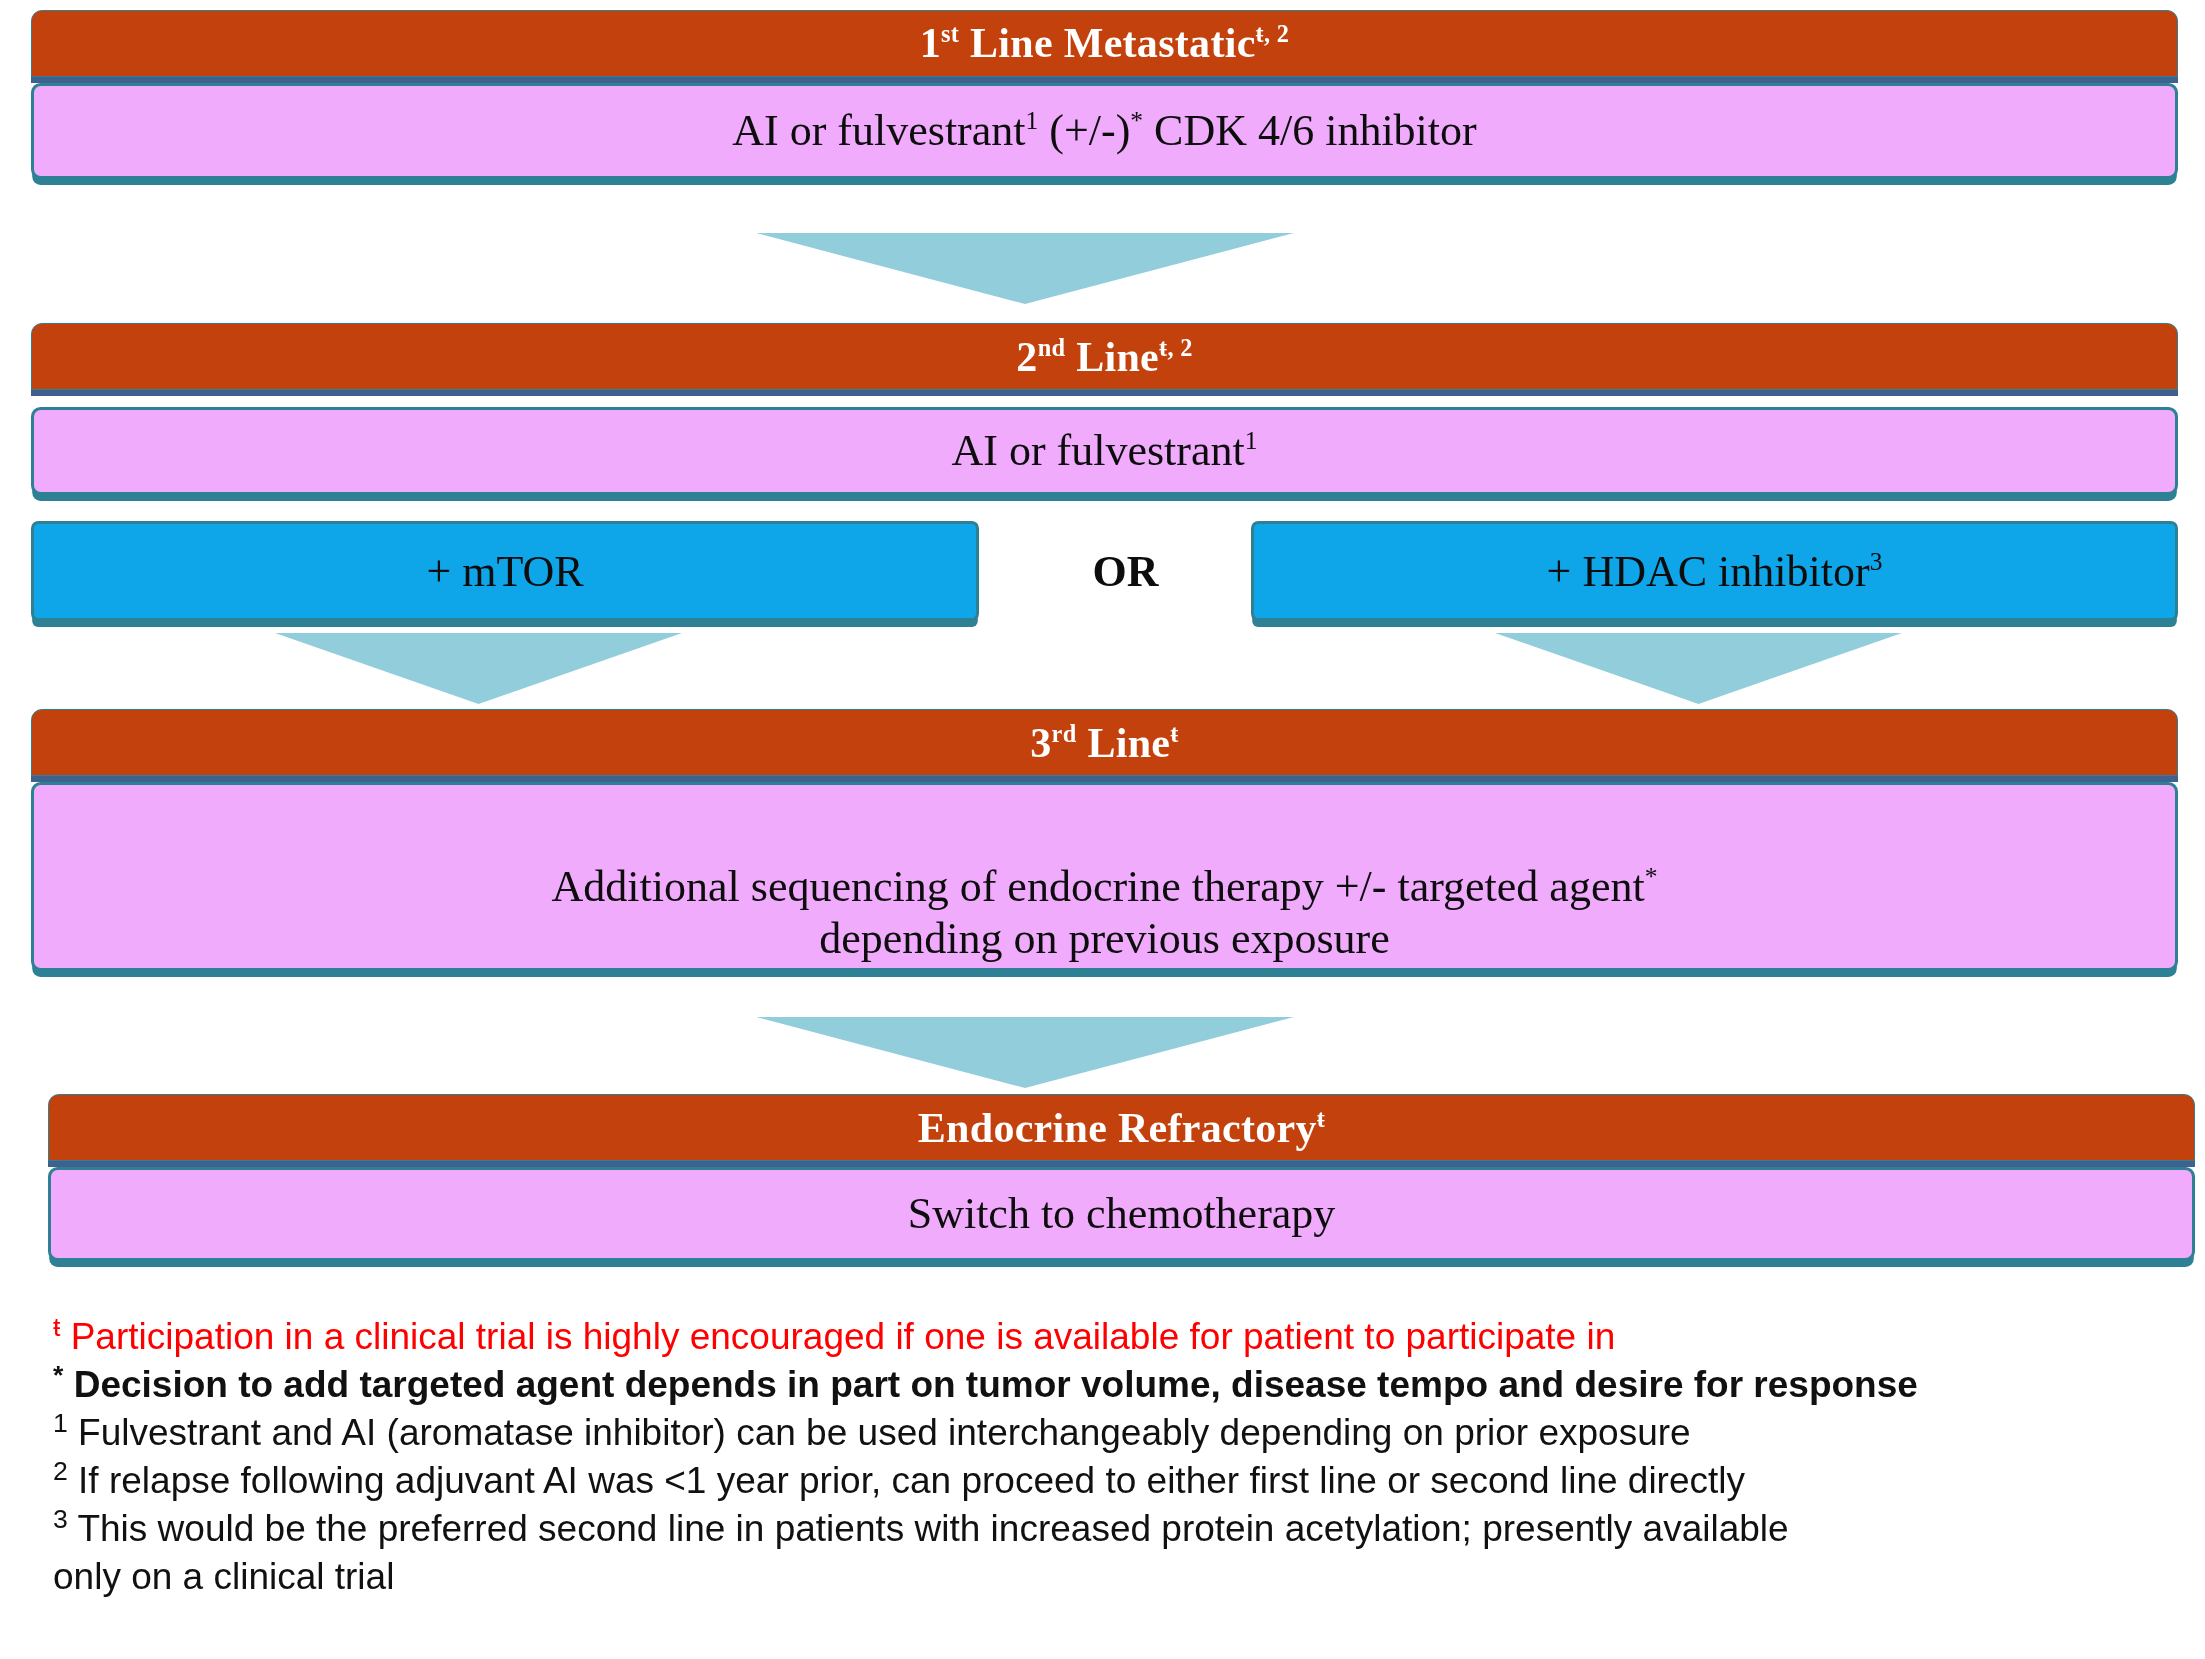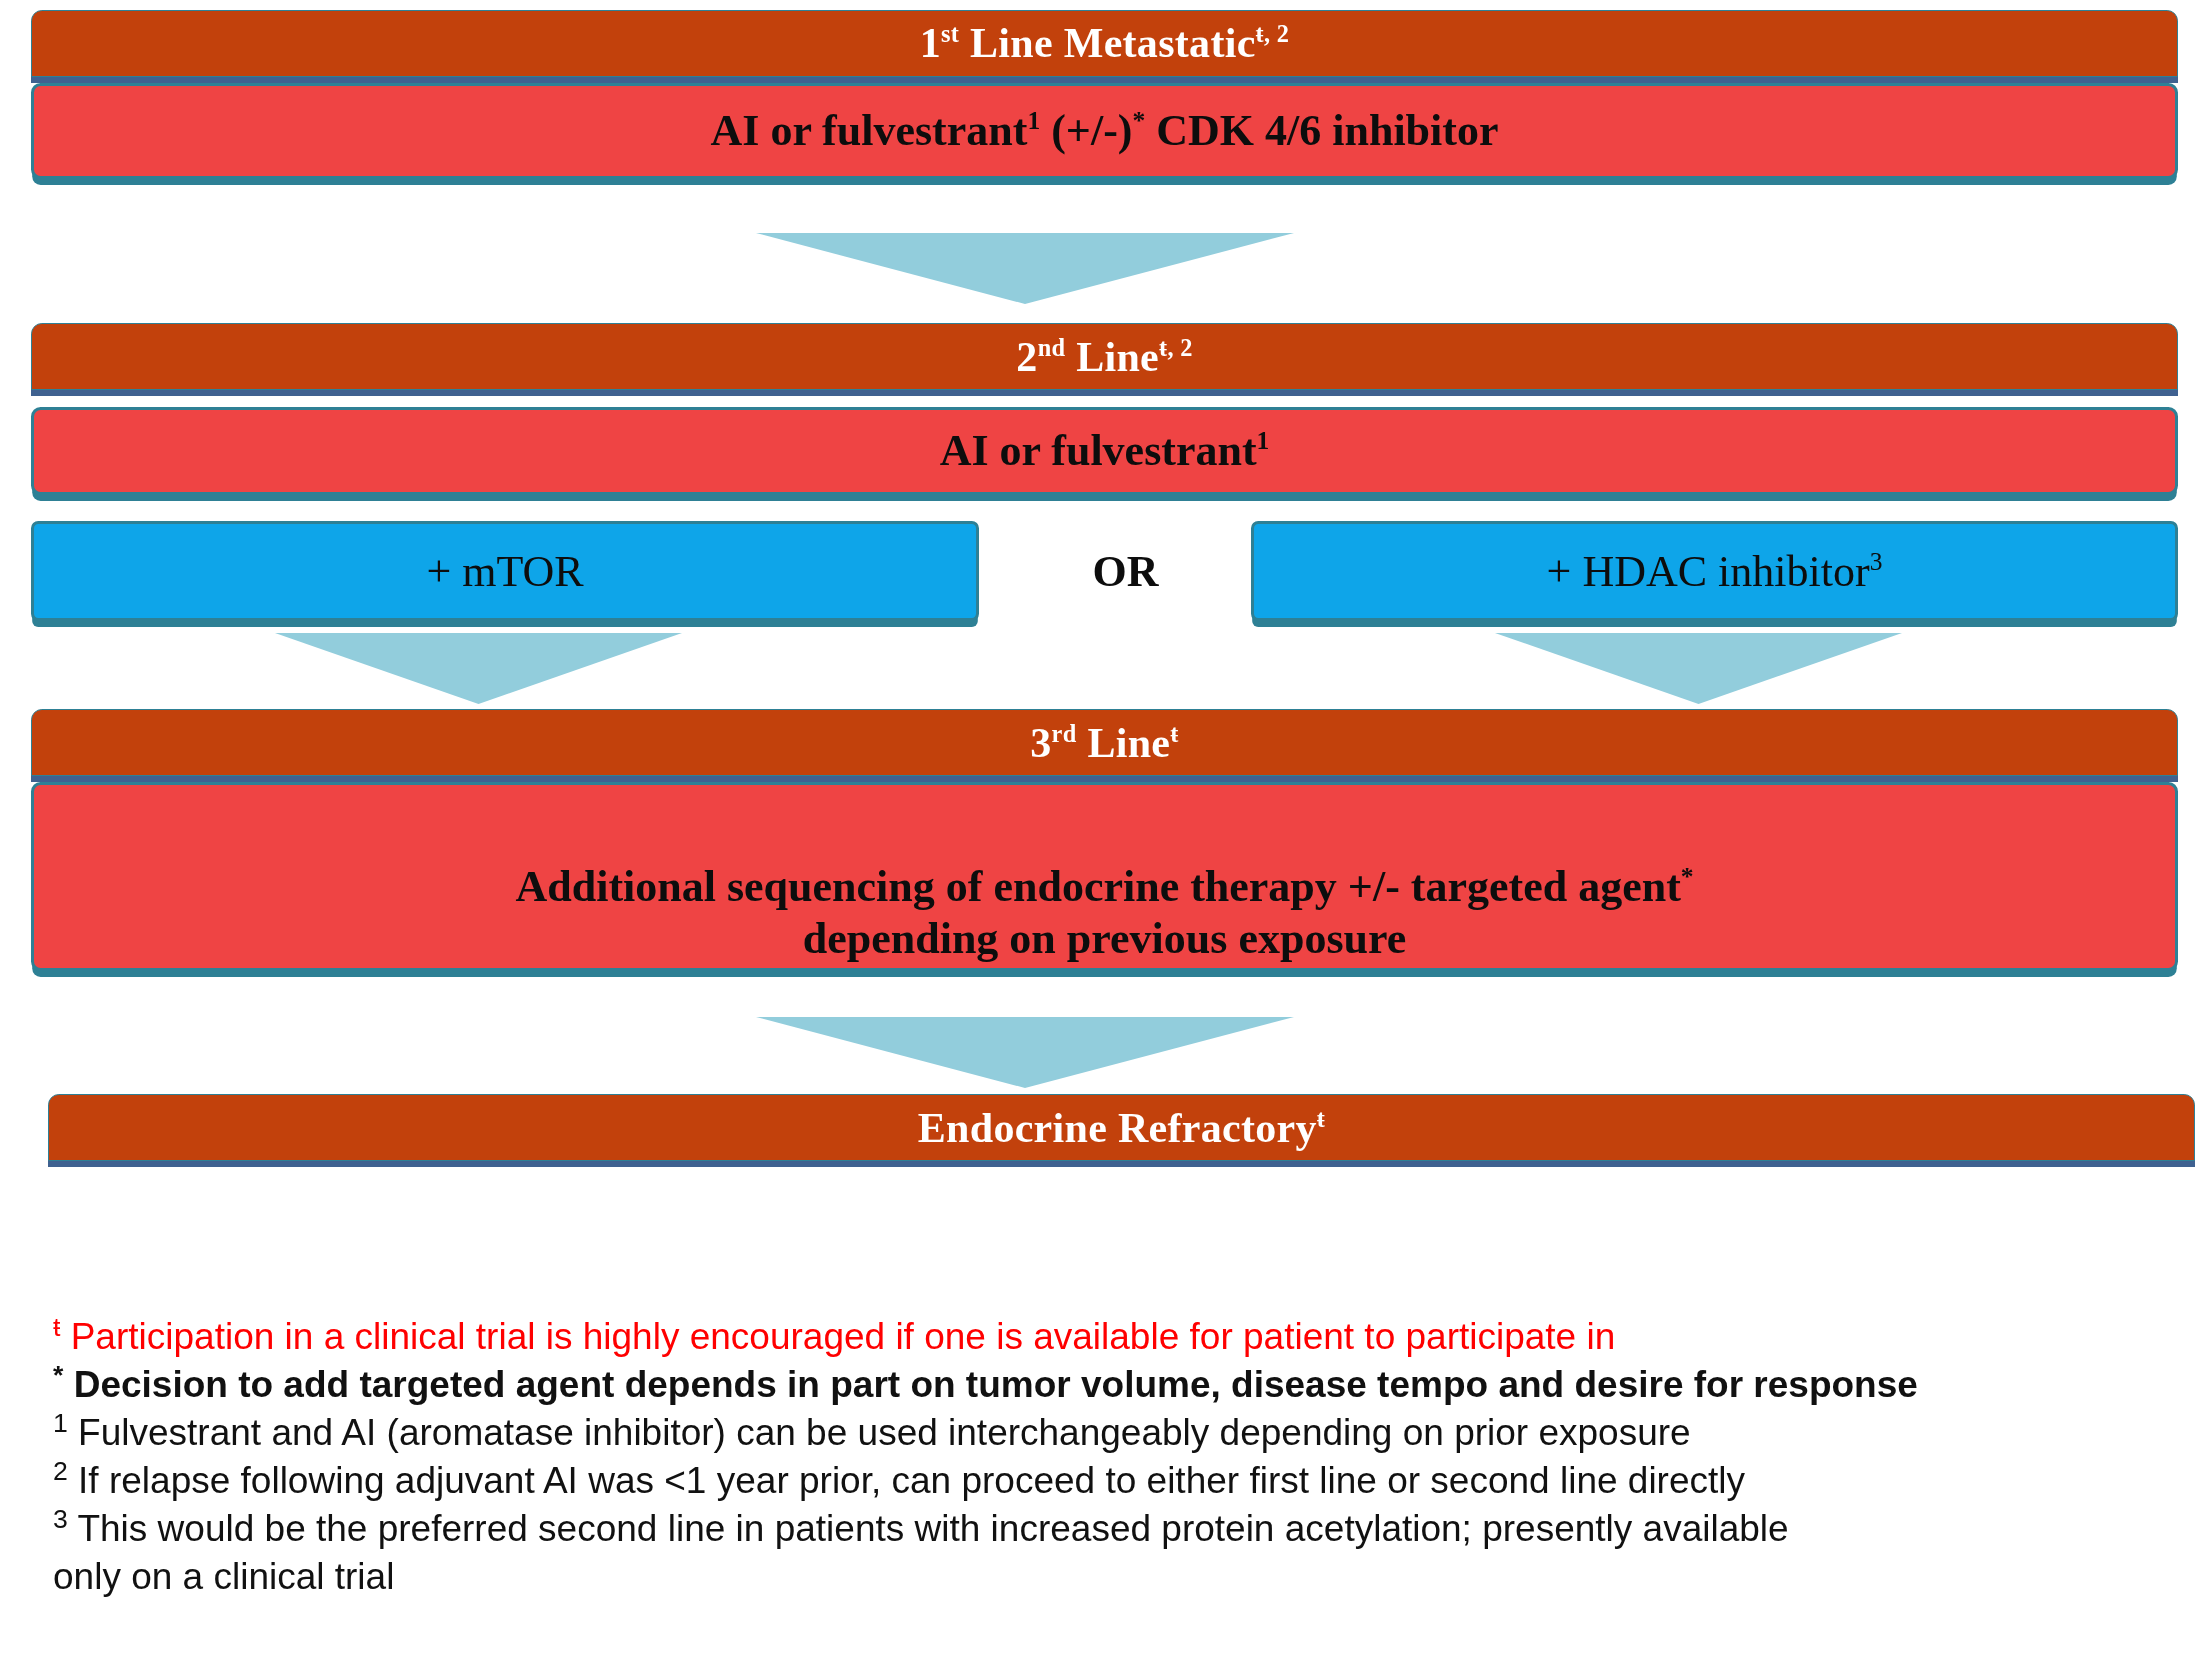--- a/index.html
+++ b/index.html
@@ -45,30 +45,29 @@
     font-family: "Liberation Serif", serif;
     font-weight: bold;
     font-size: 42px;
     letter-spacing: 0.3px;
     line-height: 1;
     white-space: nowrap;
   }
 
   .body-box {
     position: relative;
-    background: #ef4444;
+    background: #f0abfc;
     border: 3px solid #2E8095;
     border-radius: 9.6px;
     box-sizing: border-box;
     display: flex;
     align-items: center;
     justify-content: center;
     box-shadow: 0 7.2px 0 -1.2px #2E8095;
     text-align: center;
-    font-weight: bold;
   }
   .body-box .btext {
     color: #0d0d0d;
     font-family: "Liberation Serif", serif;
     font-size: 44px;
     line-height: 1.18;
     padding: 3.6px 12px;
   }
 
   sup {
@@ -189,20 +188,23 @@
       <span class="btext"><span>Additional sequencing of endocrine therapy +/- targeted agent</span><sup>*</sup><br><span>depending on previous exposure</span></span>
     </div>
   </div>
 
   <div style="position:absolute; left:756px; top:1017px; width:538px; height:71px; background:#92CDDC; clip-path:polygon(0 0, 100% 0, 50% 100%);"></div>
 
   <div class="stage" style="top:1094px;padding-left:17px;">
     <div class="header-bar">
       <span class="htext"><span>Endocrine Refractory</span><sup>ŧ</sup></span>
     </div>
+    <div class="body-box" style="height:94px; margin-top:6px;">
+      <span class="btext">Switch to chemotherapy</span>
+    </div>
   </div>
 
   <div class="footnotes">
     <div class="fn fn-red"><sup>ŧ</sup><span> Participation in a clinical trial is highly encouraged if one is available for patient to participate in</span></div>
     <div class="fn fn-bold"><sup>*</sup><span> Decision to add targeted agent depends in part on tumor volume, disease tempo and desire for response</span></div>
     <div class="fn"><sup>1</sup><span> Fulvestrant and AI (aromatase inhibitor) can be used interchangeably depending on prior exposure</span></div>
     <div class="fn"><sup>2</sup><span> If relapse following adjuvant AI was &lt;1 year prior, can proceed to either first line or second line directly</span></div>
     <div class="fn fn-wrap"><sup>3</sup><span> This would be the preferred second line in patients with increased protein acetylation; presently available only on a clinical trial</span></div>
   </div>
 

